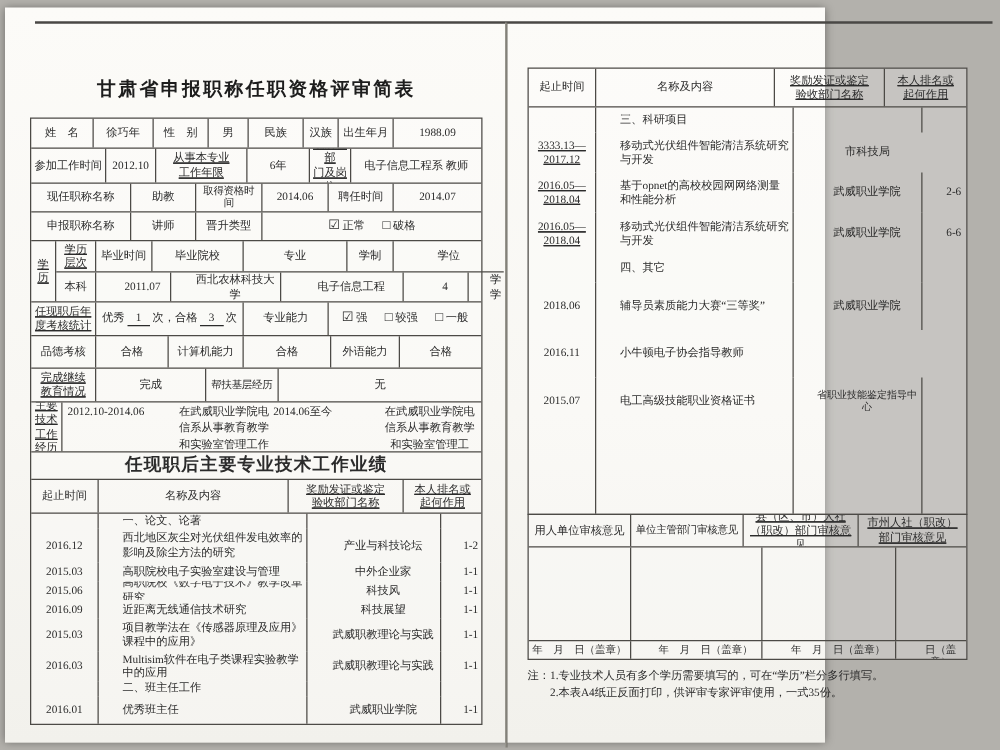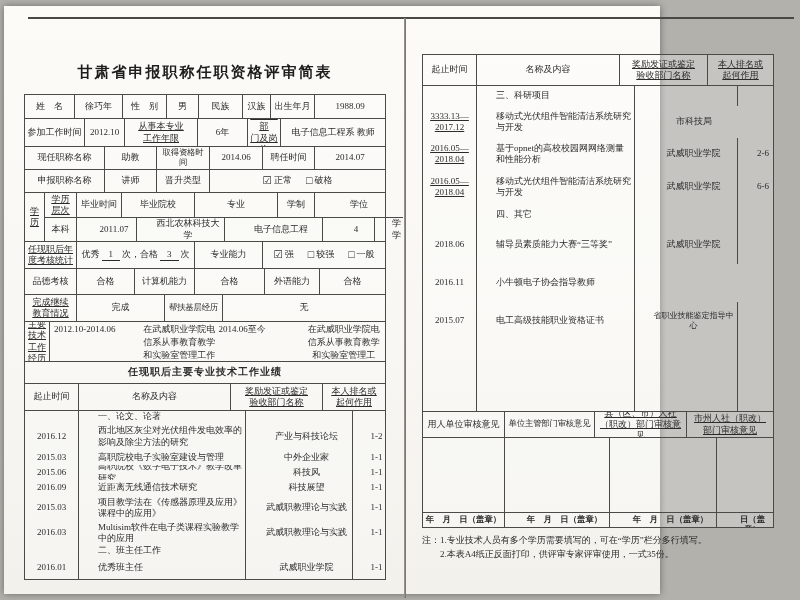--- a/index.html
+++ b/index.html
@@ -21,21 +21,21 @@
   .c{box-sizing:border-box;border-right:1px solid #4c4a46;display:flex;align-items:center;
     justify-content:center;text-align:center;font-size:9px;line-height:1.25;padding:1px 2px;
     flex:0 0 auto;overflow:hidden;}
   .c:last-child{border-right:none;}
   .c.left{justify-content:flex-start;text-align:left;padding-left:4px;}
   .c.fill{flex:1 1 auto;}
   .pre{white-space:pre-line;text-decoration:underline;}
   .tight{font-size:8.4px;letter-spacing:-0.2px;}
   .sm{font-size:8px;}
   .xs{font-size:7.3px;letter-spacing:-0.3px;}
-  .band{font-weight:bold;font-size:10px;letter-spacing:1px;justify-content:center;}
+  .band{font-weight:bold;font-size:14px;letter-spacing:1px;justify-content:center;}
   .u{border-bottom:1px solid #2b2b2b;padding:0 7px;margin:0 2px;}
   .cb{font-size:10.5px;margin-right:2px;}
   .opt{display:inline-flex;align-items:center;margin:0 7px;}
   .stack{display:flex;flex-direction:column;flex:1 1 auto;}
   .hl{display:flex;width:100%;font-size:9px;line-height:1.45;}
   .hl .hp{flex:0 0 86px;text-align:left;}
   .hl .hd{flex:1;text-align:center;}
   .datecell{font-size:8.4px;letter-spacing:0;}
   .notes{margin-top:6px;font-size:9px;line-height:1.55;color:#2b2b2b;}
   .notes .n2{padding-left:18px;}
@@ -529,21 +529,21 @@
 （职改）部门审核意见</span></div>
         <div class="c fill pre"><span class="pre">市州人社（职改）
 部门审核意见</span></div>
       </div>
       <div class="r nb" style="height:74px">
         <div class="c" style="width:82px"></div>
         <div class="c" style="width:90px"></div>
         <div class="c" style="width:92px"></div>
         <div class="c fill"></div>
       </div>
-      <div class="r nb" style="height:14px;border-top:1px solid #4c4a46;font-weight:bold;">
+      <div class="r nb" style="height:14px;border-top:1px solid #4c4a46;">
         <div class="c datecell" style="width:82px">
             <span>年　月　日（盖章）</span>
           </div>
         <div class="c datecell" style="width:90px">
             <span>年　月　日（盖章）</span>
           </div>
         <div class="c datecell" style="width:92px">
             <span>年　月　日（盖章）</span>
           </div>
         <div class="c fill datecell">

